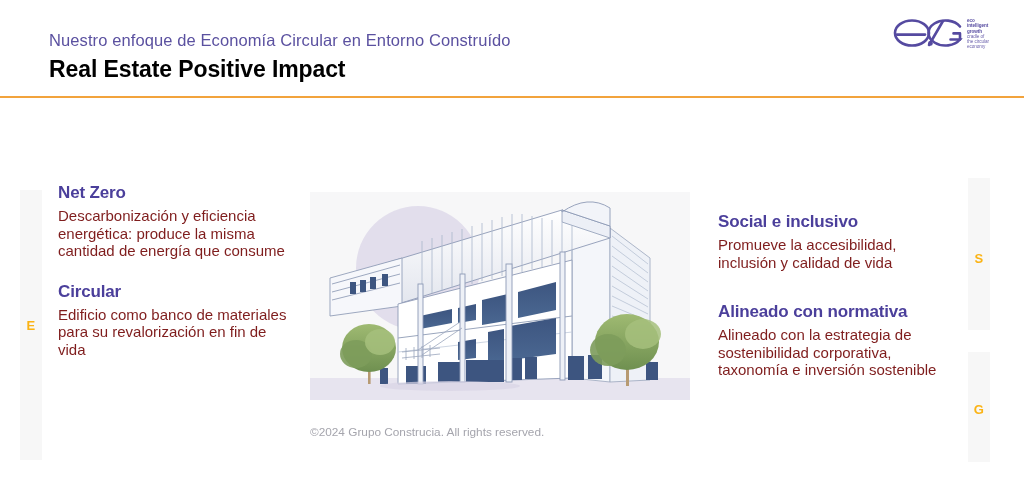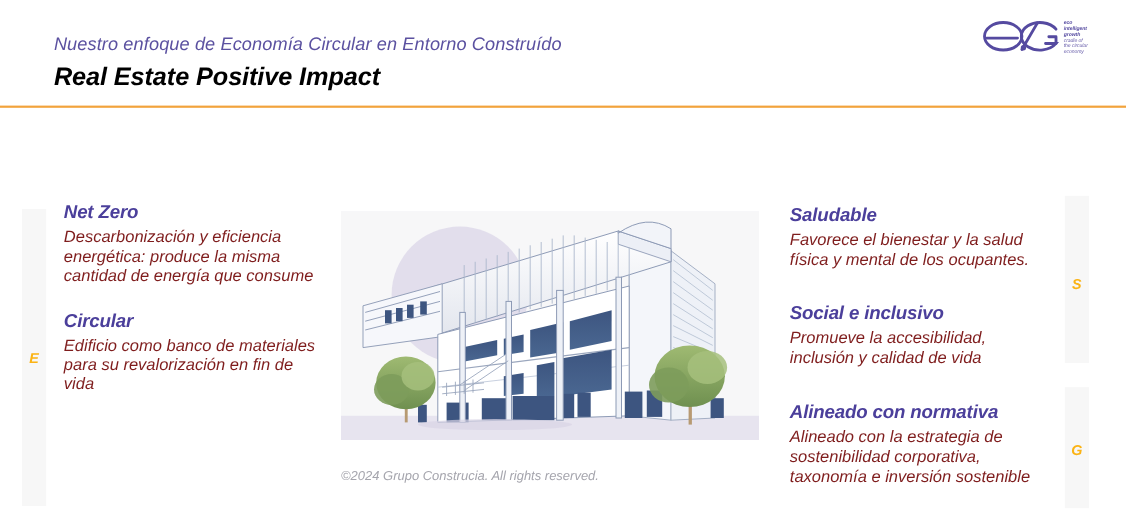--- a/index.html
+++ b/index.html
@@ -2,21 +2,21 @@
 <html><head>
 <meta charset="utf-8">
 <style>
   * { box-sizing: border-box; margin: 0; padding: 0; }
   html, body {
     width: 1024px; height: 480px;
     background: #ffffff;
     font-family: "Liberation Sans", sans-serif;
     overflow: hidden;
   }
-  .page { position: relative; width: 868px; height: 480px; background: #fff; font-style: italic; }
+  .page { position: relative; width: 868px; height: 480px; background: #fff; }
 
   
   .header { position: absolute; left: 0; top: 0; width: 1024px; height: 97px; }
   .header-text { position: absolute; left: 49px; top: 30px; }
   .kicker {
     font-size: 16.5px; color: #5b51a0; letter-spacing: .1px;
     line-height: 21px; font-weight: 400; white-space: nowrap;
   }
   .headline {
     font-size: 23px; font-weight: 700; color: #000000;
@@ -135,24 +135,20 @@
       <div class="block-title">Net Zero</div>
       <div class="block-body">Descarbonización y eficiencia energética: produce la misma cantidad de energía que consume</div>
     </div>
     <div class="block b2">
       <div class="block-title">Circular</div>
       <div class="block-body">Edificio como banco de materiales para su revalorización en fin de vida</div>
     </div>
   </div>
 
   <div class="col col-right">
-    <div class="block b1">
-      <div class="block-title">Saludable</div>
-      <div class="block-body">Favorece el bienestar y la salud física y mental de los ocupantes.</div>
-    </div>
     <div class="block b2">
       <div class="block-title">Social e inclusivo</div>
       <div class="block-body">Promueve la accesibilidad, inclusión y calidad de vida</div>
     </div>
     <div class="block b3">
       <div class="block-title">Alineado con normativa</div>
       <div class="block-body">Alineado con la estrategia de sostenibilidad corporativa, taxonomía e inversión sostenible</div>
     </div>
   </div>
 

